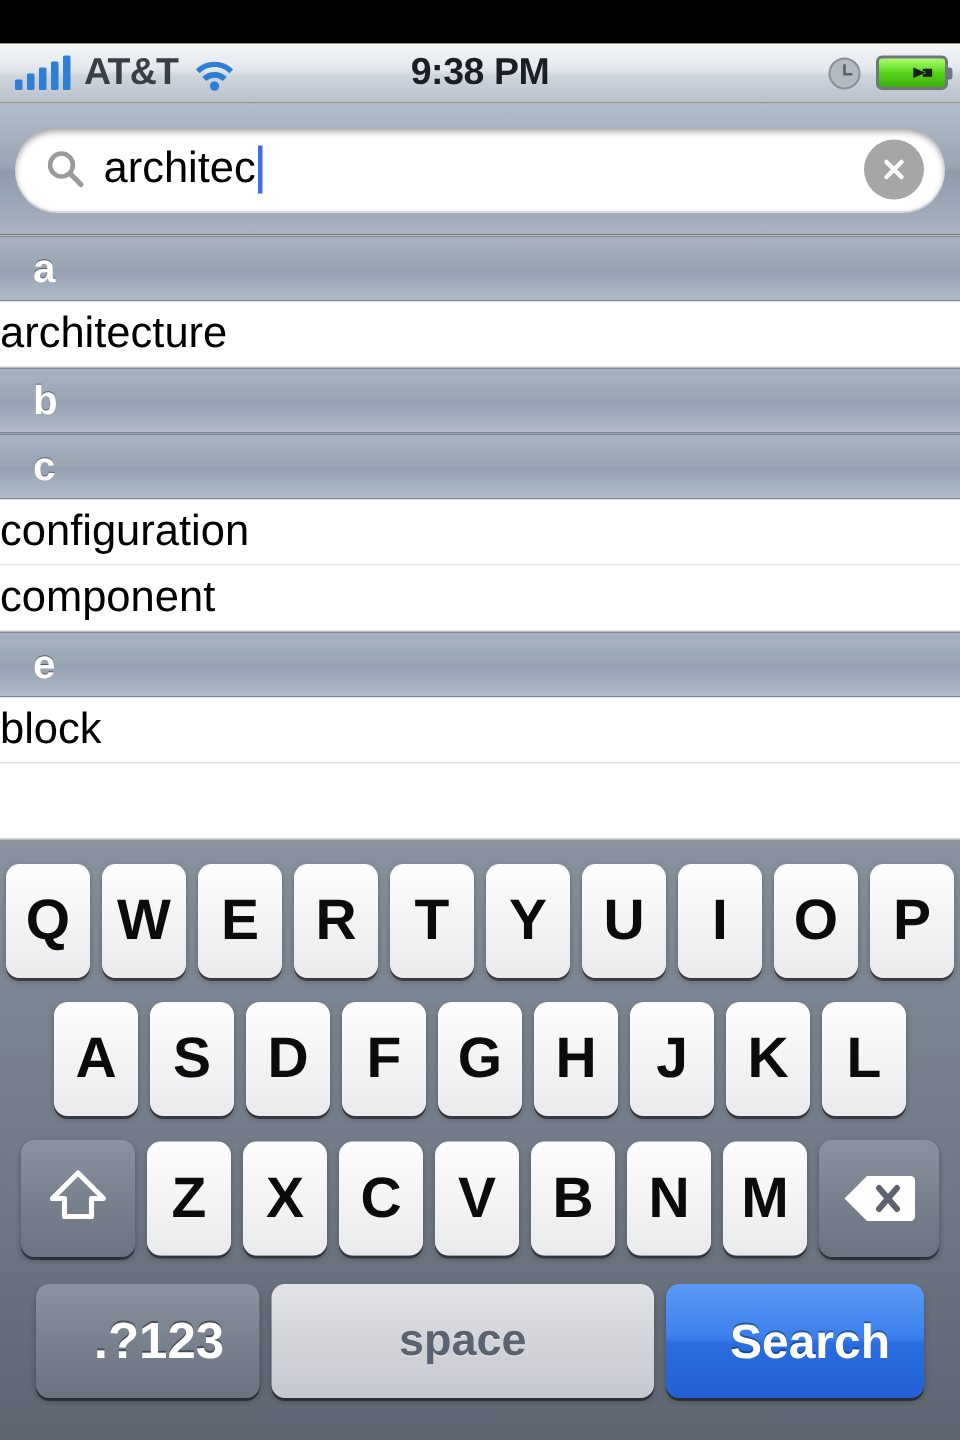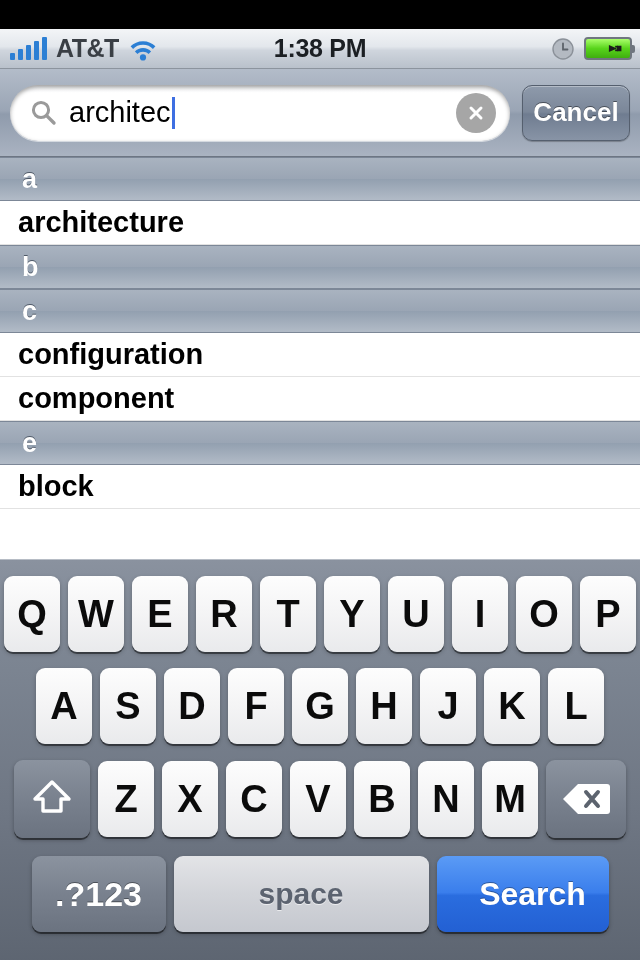--- a/index.html
+++ b/index.html
@@ -201,24 +201,22 @@
     color: #ffffff;
     text-shadow: 0 -1px 0 rgba(70,80,94,0.9);
   }
   .list-row {
     height: 44px;
     box-sizing: border-box;
     background: #ffffff;
     border-bottom: 1px solid #e2e2e2;
     display: flex;
     align-items: center;
-    padding-left: 18px;
     font-size: 29px;
     color: #000000;
-    font-weight: bold;
   }
 
   
   #keyboard {
     position: absolute;
     left: 0; top: 530px;
     width: 640px;
     height: 430px;
     background: linear-gradient(to bottom, #8a929f 0%, #7e8794 18%, #6e7683 60%, #5a626e 100%);
     border-top: 1px solid #b6bcc5;
@@ -253,20 +251,21 @@
     color: #ffffff;
     text-shadow: 0 -1px 0 rgba(0,0,0,0.4);
   }
   .key-shift { width: 76px; height: 78px; }
   .key-backspace { width: 80px; height: 78px; }
   .key-num {
     width: 134px;
     height: 76px;
     font-size: 34px;
     font-weight: bold;
+    padding-left: 15px;
   }
   .key-space {
     width: 255px;
     height: 76px;
     background: linear-gradient(to bottom, #e3e4e7 0%, #d2d4d9 50%, #c5c8cf 100%);
     color: #5c6370;
     font-size: 30px;
     font-weight: bold;
     text-shadow: 0 1px 0 rgba(255,255,255,0.6);
   }
@@ -300,21 +299,21 @@
       </span>
       <span class="carrier">AT&amp;T</span>
       <span>
         <svg class="wifi-icon" viewBox="0 0 30 24">
           <path d="M15 4.2c5 0 9.4 2 12.4 5.1l-2.5 2.6C22.5 9.3 19 7.7 15 7.7S7.5 9.3 5.1 11.9L2.6 9.3C5.6 6.2 10 4.2 15 4.2z" fill="#2c7fd4"></path>
           <path d="M15 11.0c3.2 0 6.1 1.3 8.1 3.4l-2.6 2.6C19.1 15.7 17.2 14.8 15 14.8s-4.1.9-5.5 2.2l-2.6-2.6c2-2.1 4.9-3.4 8.1-3.4z" fill="#2c7fd4"></path>
           <circle cx="15" cy="20.4" r="3.1" fill="#2c7fd4"></circle>
         </svg>
       </span>
     </div>
-    <div class="sb-center">1:38 PM</div>
+    <div class="sb-center">9:38 PM</div>
     <div class="sb-right">
       <span>
         <svg class="clock-icon" viewBox="0 0 22 22">
           <circle cx="11" cy="11" r="10" fill="#b4bac2" stroke="#8b9199" stroke-width="1.4"></circle>
           <path d="M11 5.5v6h4.5" stroke="#5d636b" stroke-width="1.8" fill="none" stroke-linecap="round"></path>
         </svg>
       </span>
       <span class="battery">
         <svg class="plug-icon" viewBox="0 0 44 19">
           <path d="M10 9.5h13V5.5l9 4v-3h5v6h-5v-3l-9 4v-4H10z" fill="#1b1b1b"></path>
@@ -336,21 +335,20 @@
       <span class="search-text-wrap">
         <span class="search-text">architec</span>
         <span class="caret"></span>
       </span>
       <span class="clear-btn">
         <svg viewBox="0 0 22 22">
           <path d="M6 6 L16 16 M16 6 L6 16" stroke="#ffffff" stroke-width="3" stroke-linecap="round"></path>
         </svg>
       </span>
     </div>
-    <div class="cancel-btn">Cancel</div>
   </div>
 
   <div id="list">
     <div class="section-header">a</div>
     <div class="list-row">architecture</div>
 
     <div class="section-header">b</div>
 
     <div class="section-header">c</div>
     <div class="list-row">configuration</div>

